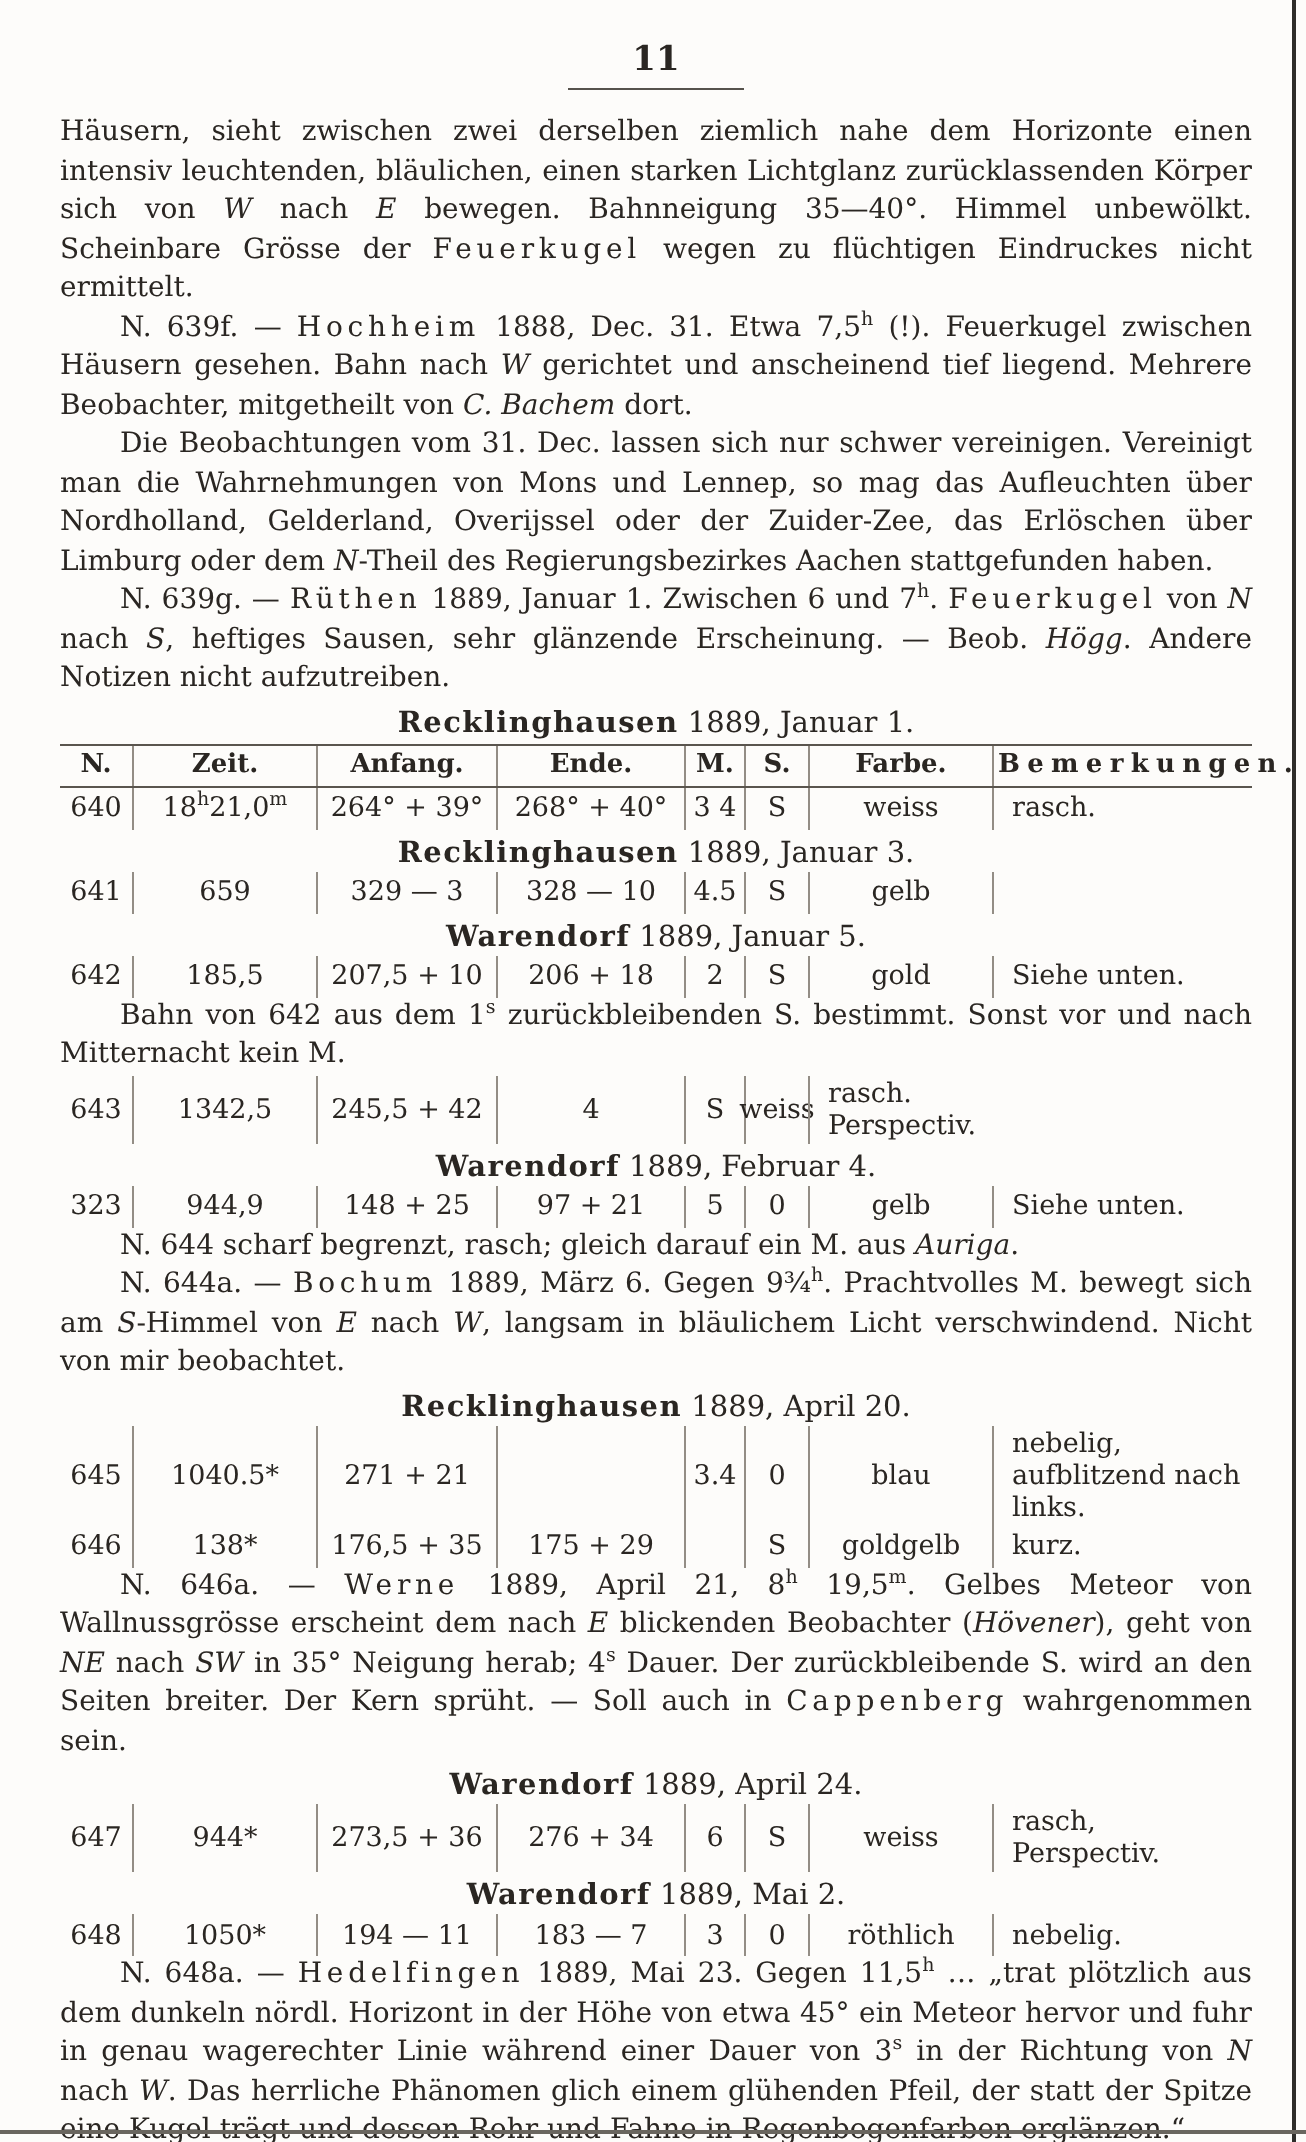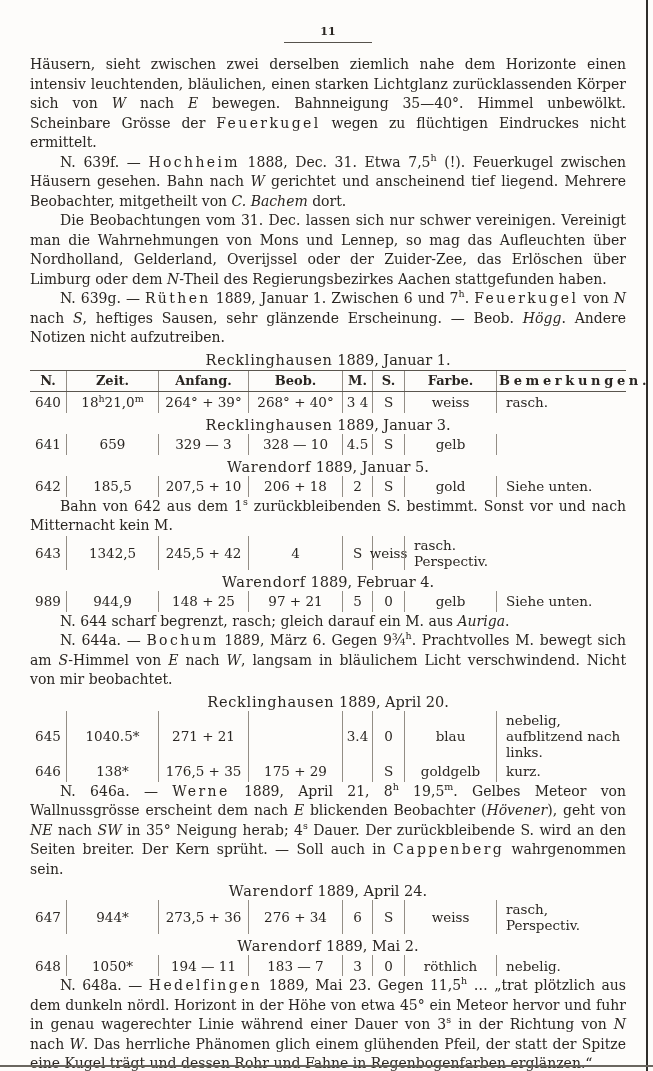--- a/index.html
+++ b/index.html
@@ -12,31 +12,31 @@
   }
   .page {
     position:absolute; inset:0;
     padding:20px 27px 0 30px;
     box-sizing:border-box;
   }
   .scan-right { position:absolute; top:0; right:5px; width:2px; height:100%; background:#2f2d2a; }
   .scan-bottom { position:absolute; left:0; bottom:4px; width:100%; height:2px; background:#6a665f; }
 
   .pagenum-wrap { text-align:center; margin-bottom:12px; }
-  .pagenum { font-size:11px; font-weight:bold; display:inline-block; padding-bottom:2px; }
+  .pagenum { font-size:17px; font-weight:bold; display:inline-block; padding-bottom:2px; }
   .pagenum-rule { width:88px; border-bottom:1.4px solid #56524c; margin:2px auto 0 auto; }
 
   .para { margin:0; text-align:justify; font-size:14px; line-height:19.5px; }
   .para.indent { text-indent:30px; }
   .it { font-style:italic; }
   .sp { letter-spacing:0.17em; }
   .sup { font-size:9.5px; vertical-align:super; line-height:0; }
 
   .tbl-heading { text-align:center; font-size:14.5px; line-height:18px; margin-top:3px; }
-  .tbl-heading .loc { font-weight:normal; letter-spacing:0.05em; }
+  .tbl-heading .loc { font-weight:bold; letter-spacing:0.05em; }
 
   .thead, .trow {
     display:grid;
     grid-template-columns:36px 92px 90px 94px 30px 32px 92px 1fr;
     align-items:stretch;
   }
   .thead {
     border-top:1.3px solid #5a554e;
     border-bottom:1.3px solid #5a554e;
     font-weight:bold; font-size:13px;
@@ -65,21 +65,21 @@
   <div>
       <p class="para"><span>Häusern, sieht zwischen zwei derselben ziemlich nahe dem Horizonte einen intensiv leuchtenden, bläulichen, einen starken Lichtglanz zurücklassenden Körper sich von </span><span class="it">W</span><span> nach </span><span class="it">E</span><span> bewegen. Bahnneigung 35—40°. Himmel unbewölkt. Scheinbare Grösse der </span><span class="sp">Feuerkugel</span><span> wegen zu flüchtigen Eindruckes nicht ermittelt.</span></p>
       <p class="para indent"><span>N. 639f. — </span><span class="sp">Hochheim</span><span> 1888, Dec. 31. Etwa 7,5</span><span class="sup">h</span><span> (!).  Feuerkugel zwischen Häusern gesehen.  Bahn nach </span><span class="it">W</span><span> gerichtet und anscheinend tief liegend.  Mehrere Beobachter, mitgetheilt von </span><span class="it">C. Bachem</span><span> dort.</span></p>
       <p class="para indent"><span>Die Beobachtungen vom 31. Dec. lassen sich nur schwer vereinigen.  Vereinigt man die Wahrnehmungen von Mons und Lennep, so mag das Aufleuchten über Nordholland, Gelderland, Overijssel oder der Zuider-Zee, das Erlöschen über Limburg oder dem </span><span class="it">N</span><span>-Theil des Regierungsbezirkes Aachen stattgefunden haben.</span></p>
       <p class="para indent"><span>N. 639g. — </span><span class="sp">Rüthen</span><span> 1889, Januar 1.  Zwischen 6 und 7</span><span class="sup">h</span><span>.  </span><span class="sp">Feuerkugel</span><span> von </span><span class="it">N</span><span> nach </span><span class="it">S</span><span>, heftiges Sausen, sehr glänzende Erscheinung. — Beob. </span><span class="it">Högg</span><span>.  Andere Notizen nicht aufzutreiben.</span></p>
       <div class="tbl-heading"><span class="loc">Recklinghausen</span><span> 1889, Januar 1.</span></div>
       <div class="thead">
         <div>N.</div>
         <div>Zeit.</div>
         <div>Anfang.</div>
-        <div>Beob.</div>
+        <div>Ende.</div>
         <div>M.</div>
         <div>S.</div>
         <div>Farbe.</div>
         <div class="col-bem">Bemerkungen.</div>
       </div>
       <div class="trow">
         <div>640</div>
         <div class="cell-zeit">
           <span>18<span class="sup">h</span></span>
           <span>21,0<span class="sup">m</span></span>
@@ -127,21 +127,21 @@
           <span>42,5</span>
         </div>
         <div>245,5 + 42</div>
         <div>4</div>
         <div>S</div>
         <div>weiss</div>
         <div class="cell-bem">rasch. Perspectiv.</div>
       </div>
       <div class="tbl-heading"><span class="loc">Warendorf</span><span> 1889, Februar 4.</span></div>
       <div class="trow">
-        <div>989</div>
+        <div>323</div>
         <div class="cell-zeit">
           <span>9</span>
           <span>44,9</span>
         </div>
         <div>148 + 25</div>
         <div>97 + 21</div>
         <div>5</div>
         <div>0</div>
         <div>gelb</div>
         <div class="cell-bem">Siehe unten.</div>

